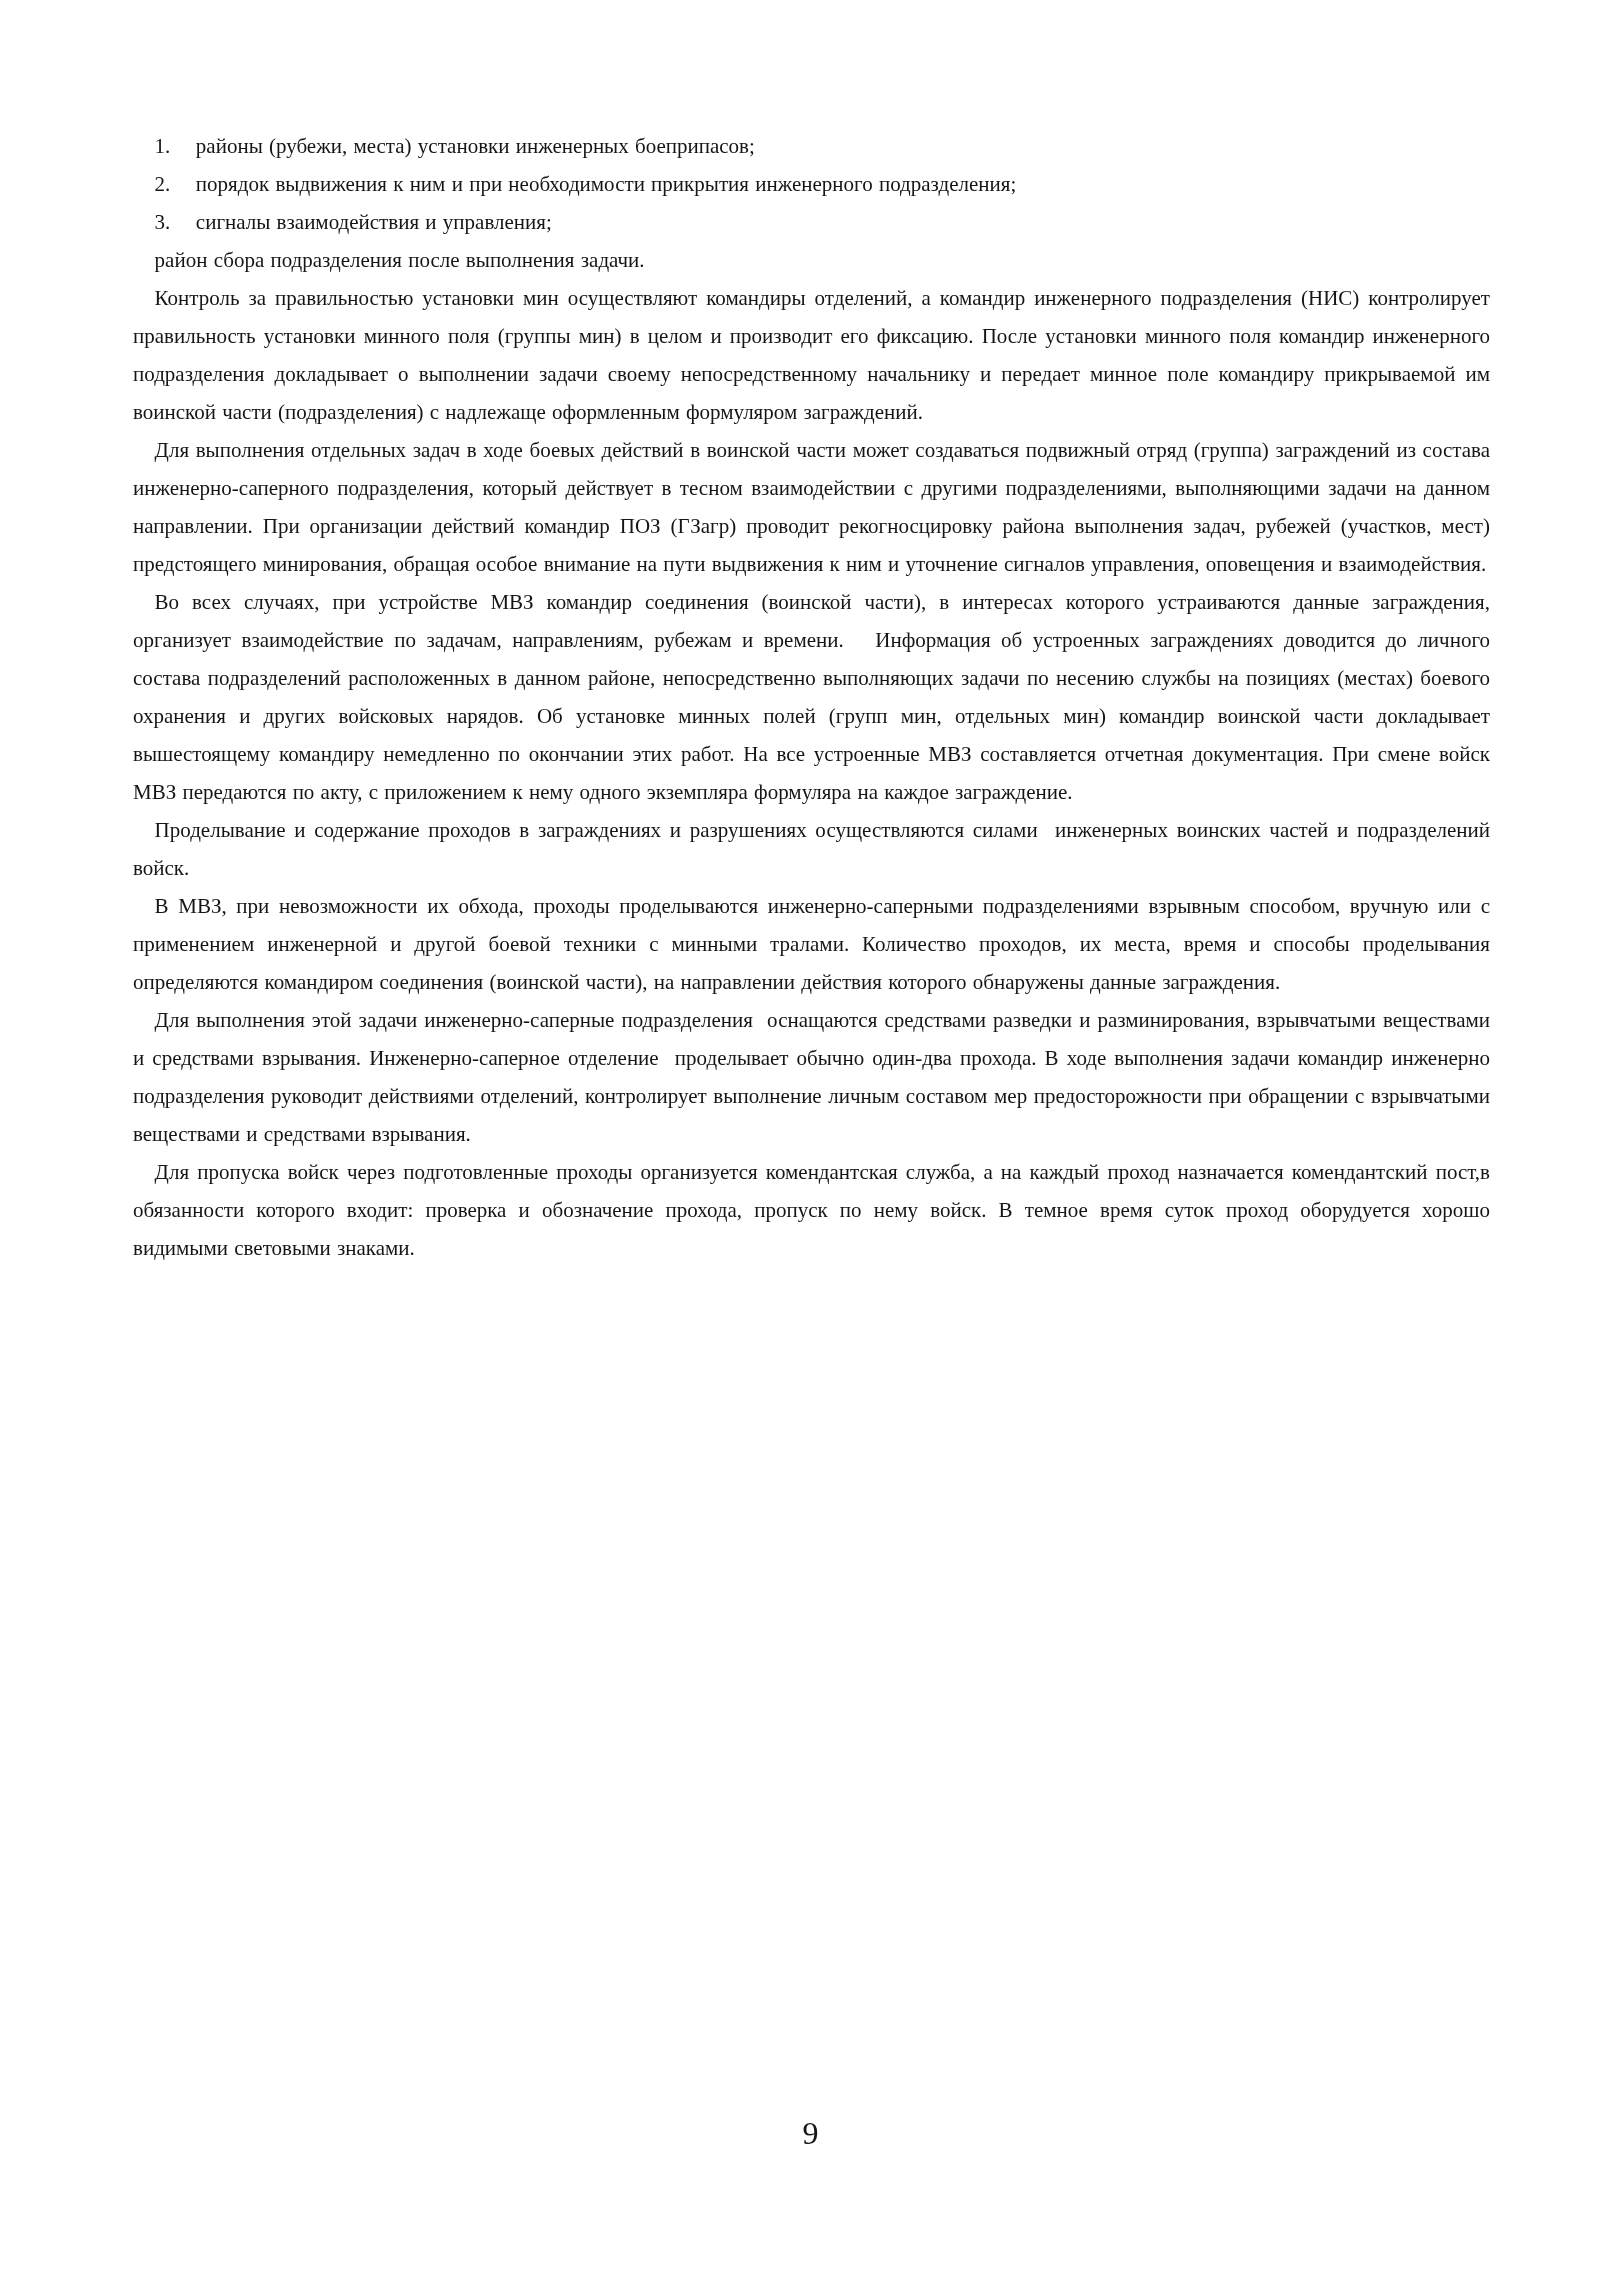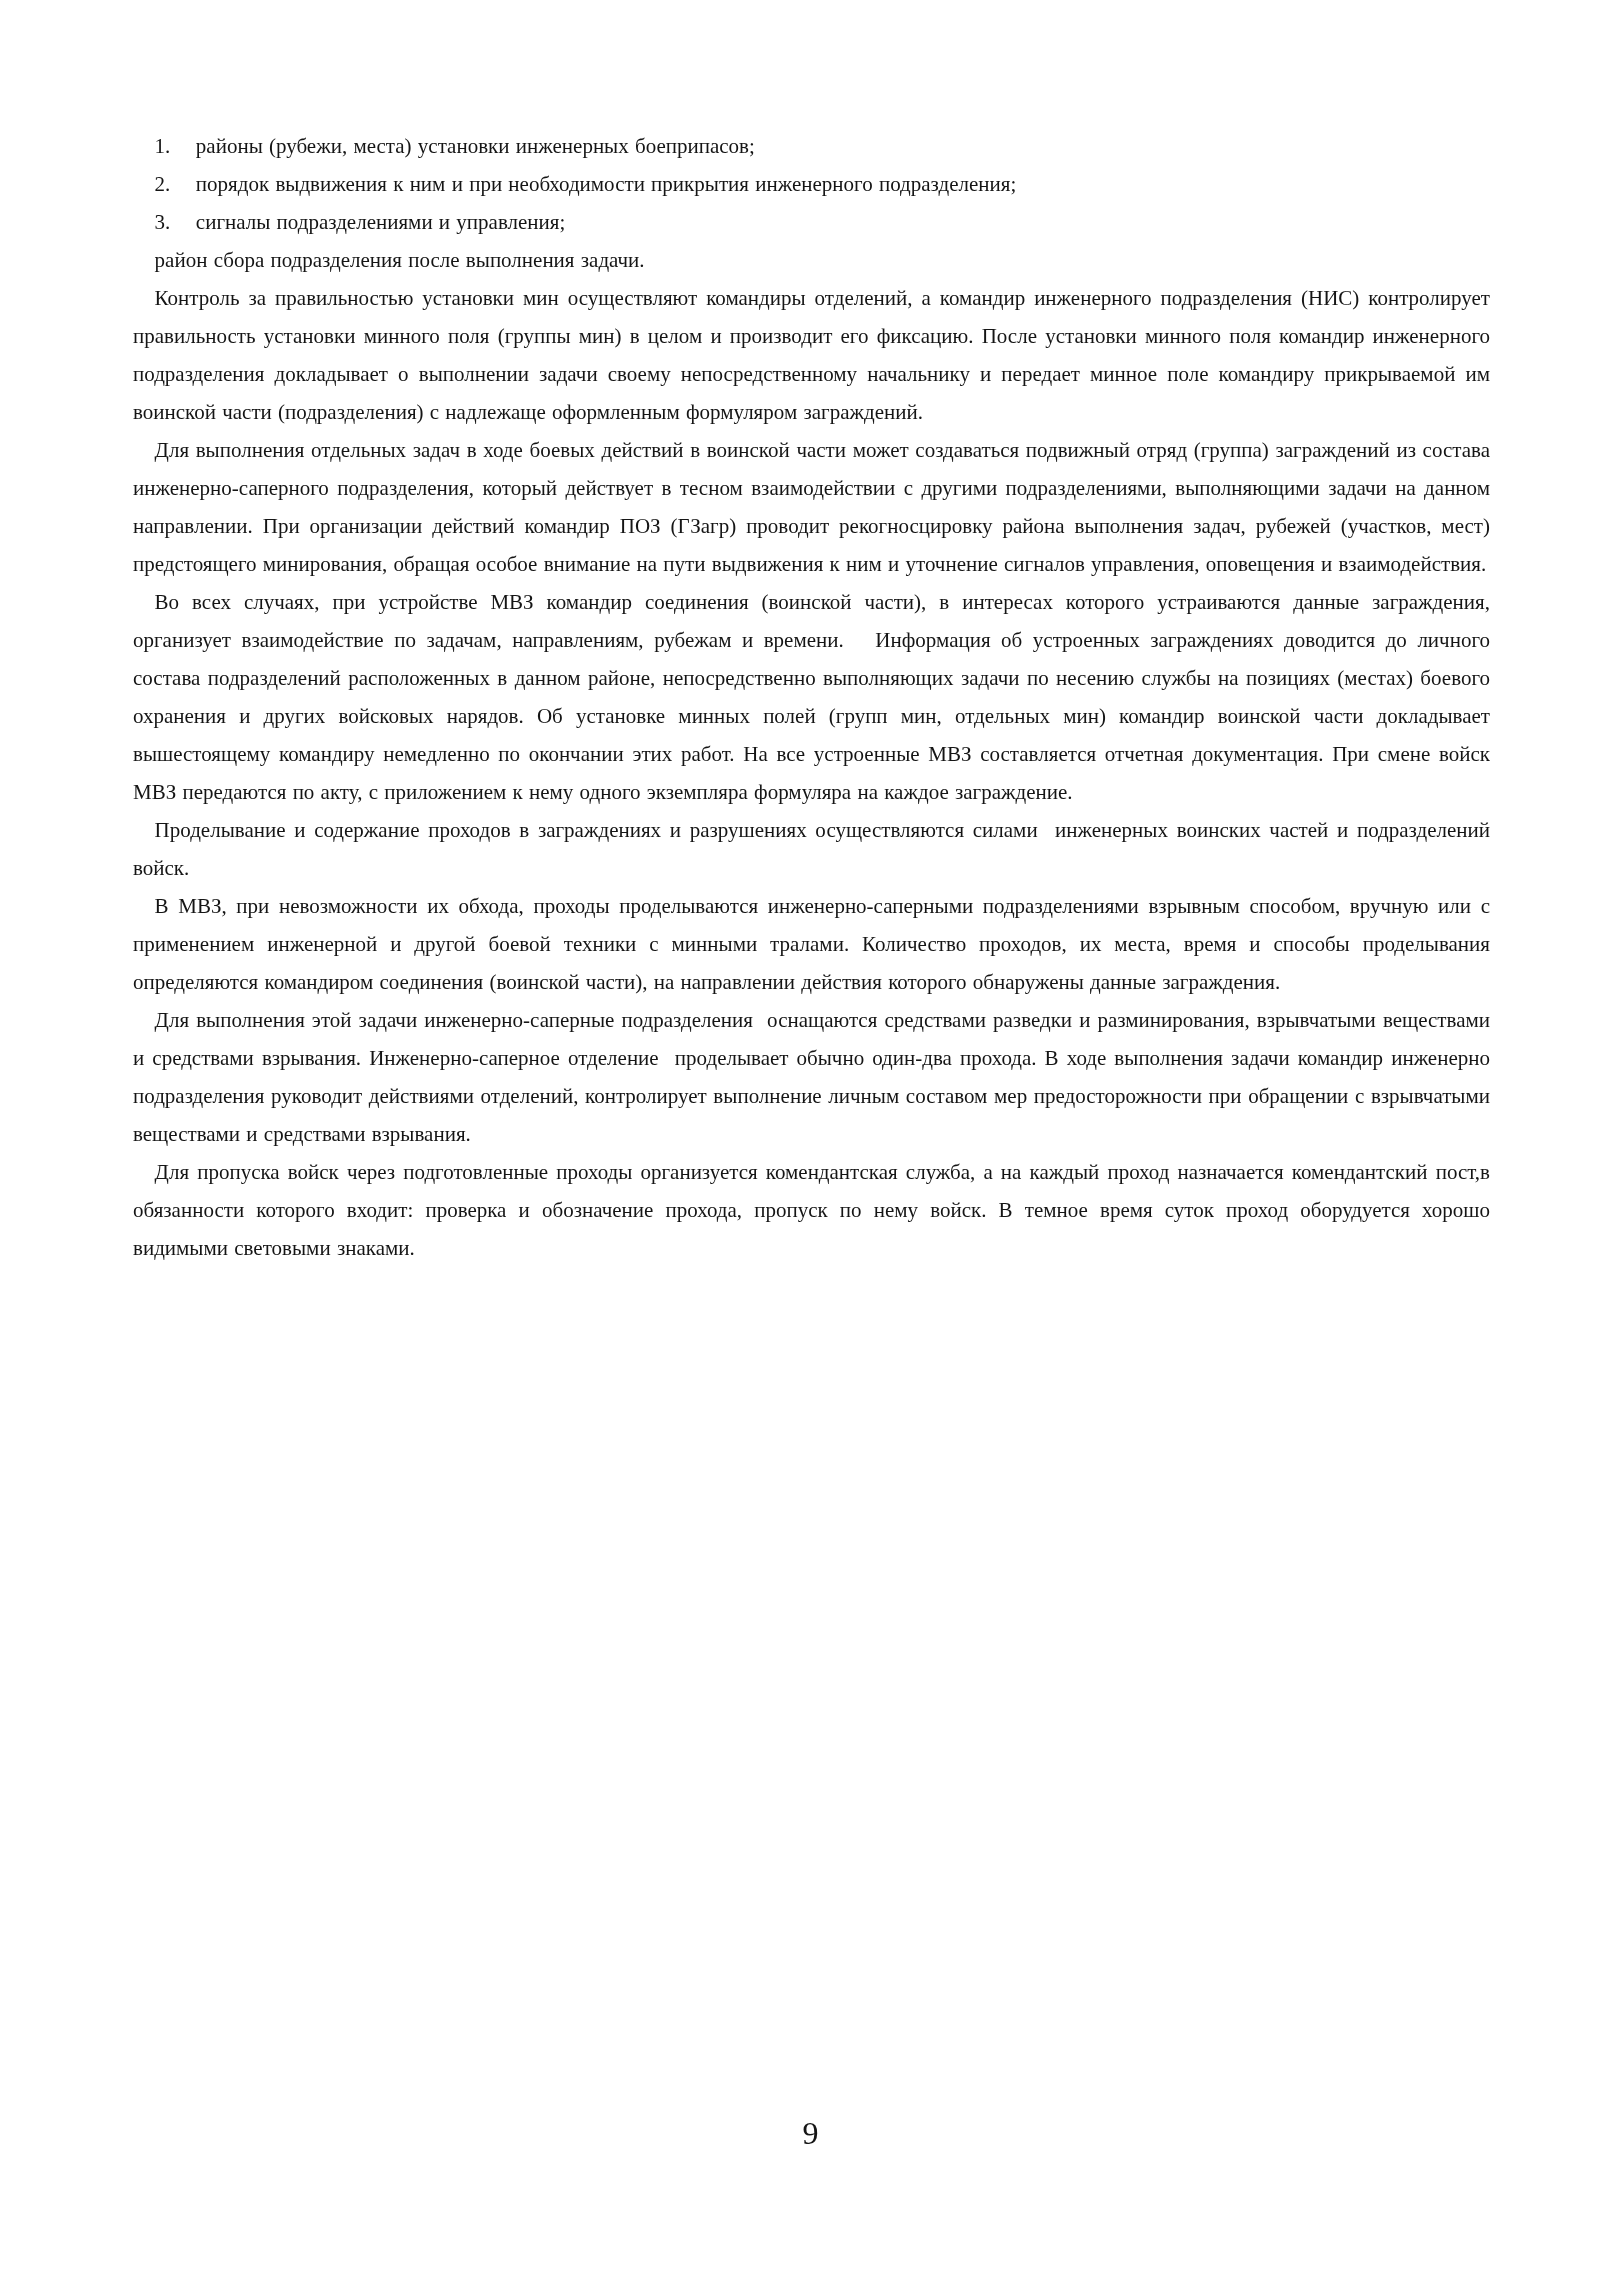--- a/index.html
+++ b/index.html
@@ -55,21 +55,21 @@
 </head>
 <body>
 
 <div class="page">
   <div class="content">
 
     <p><span class="marker">1.</span><span>районы (рубежи, места) установки инженерных боеприпасов;</span></p>
 
     <p><span class="marker">2.</span><span>порядок выдвижения к ним и при необходимости прикрытия инженерного подразделения;</span></p>
 
-    <p><span class="marker">3.</span><span>сигналы подразделениями и управления;</span></p>
+    <p><span class="marker">3.</span><span>сигналы взаимодействия и управления;</span></p>
 
 
     <p>район сбора подразделения после выполнения задачи.</p>
     <p>Контроль за правильностью установки мин осуществляют командиры отделений, а командир инженерного подразделения (НИС) контролирует правильность установки минного поля (группы мин) в целом и производит его фиксацию. После установки минного поля командир инженерного подразделения докладывает о выполнении задачи своему непосредственному начальнику и передает минное поле командиру прикрываемой им воинской части (подразделения) с надлежаще оформленным формуляром заграждений.</p>
     <p>Для выполнения отдельных задач в ходе боевых действий в воинской части может создаваться подвижный отряд (группа) заграждений из состава инженерно-саперного подразделения, который действует в тесном взаимодействии с другими подразделениями, выполняющими задачи на данном направлении. При организации действий командир ПОЗ (ГЗагр) проводит рекогносцировку района выполнения задач, рубежей (участков, мест) предстоящего минирования, обращая особое внимание на пути выдвижения к ним и уточнение сигналов управления, оповещения и взаимодействия.</p>
     <p>Во всех случаях, при устройстве МВЗ командир соединения (воинской части), в интересах которого устраиваются данные заграждения, организует взаимодействие по задачам, направлениям, рубежам и времени.&nbsp;&nbsp; Информация об устроенных заграждениях доводится до личного состава подразделений расположенных в данном районе, непосредственно выполняющих задачи по несению службы на позициях (местах) боевого охранения и других войсковых нарядов. Об установке минных полей (групп мин, отдельных мин) командир воинской части докладывает вышестоящему командиру немедленно по окончании этих работ. На все устроенные МВЗ составляется отчетная документация. При смене войск МВЗ передаются по акту, с приложением к нему одного экземпляра формуляра на каждое заграждение.</p>
     <p>Проделывание и содержание проходов в заграждениях и разрушениях осуществляются силами&nbsp; инженерных воинских частей и подразделений войск.</p>
     <p>В МВЗ, при невозможности их обхода, проходы проделываются инженерно-саперными подразделениями взрывным способом, вручную или с применением инженерной и другой боевой техники с минными тралами. Количество проходов, их места, время и способы проделывания определяются командиром соединения (воинской части), на направлении действия которого обнаружены данные заграждения.</p>
     <p>Для выполнения этой задачи инженерно-саперные подразделения&nbsp; оснащаются средствами разведки и разминирования, взрывчатыми веществами и средствами взрывания. Инженерно-саперное отделение&nbsp; проделывает обычно один-два прохода. В ходе выполнения задачи командир инженерно подразделения руководит действиями отделений, контролирует выполнение личным составом мер предосторожности при обращении с взрывчатыми веществами и средствами взрывания.</p>
     <p>Для пропуска войск через подготовленные проходы организуется комендантская служба, а на каждый проход назначается комендантский пост,в обязанности которого входит: проверка и обозначение прохода, пропуск по нему войск. В темное время суток проход оборудуется хорошо видимыми световыми знаками.</p>

